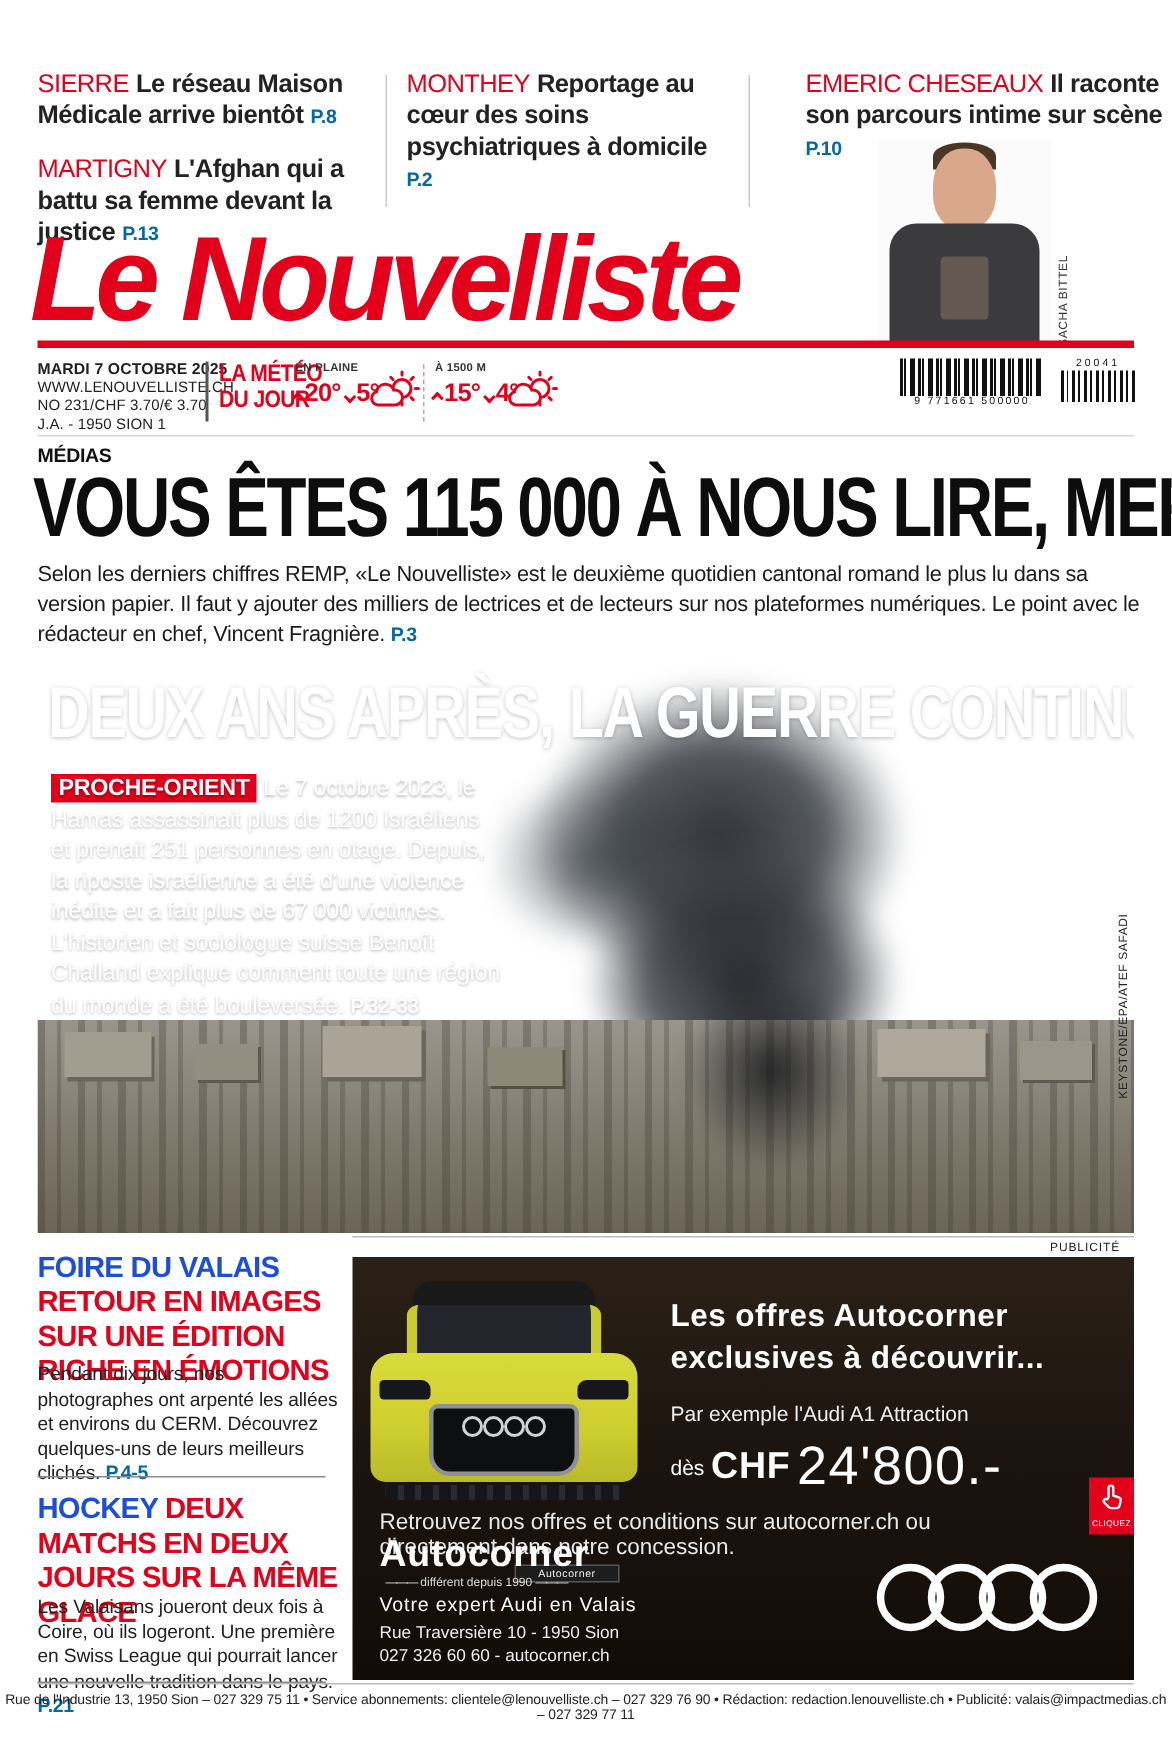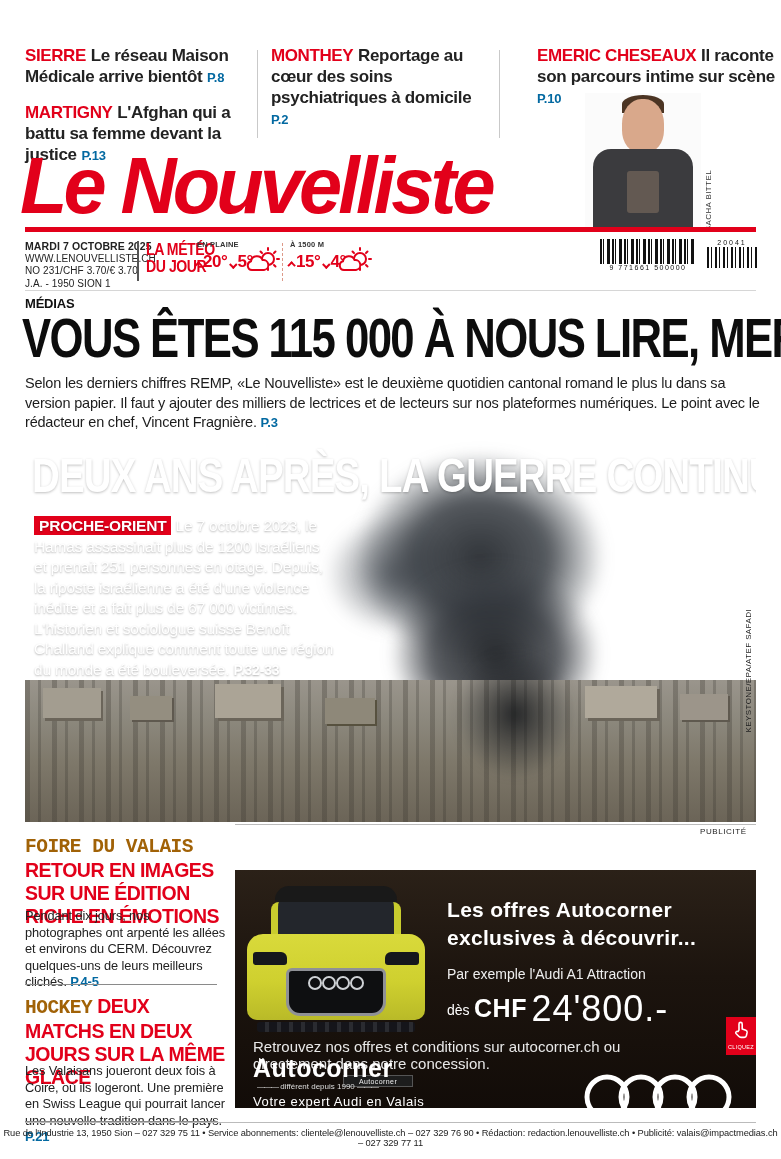--- a/index.html
+++ b/index.html
@@ -2,21 +2,21 @@
 <html><head>
 <meta charset="utf-8">
 <style>
   * { margin:0; padding:0; box-sizing:border-box; }
   html,body { width:781px; height:1159px; }
   body { position:relative; background:#fff; font-family:"Liberation Sans", sans-serif; color:#1d1d1b; overflow:hidden; }
 
   
   .teaser-col { position:absolute; top:45px; }
   .teaser { font-size:17px; line-height:21px; margin-bottom:14px; }
-  .teaser .k { color:#e2001a; font-weight:700; letter-spacing:-0.4px; }
+  .teaser .k { color:#e2001a; font-weight:400; letter-spacing:-0.4px; }
   .teaser .t { color:#222; font-weight:600; letter-spacing:-0.3px; }
   .pg { color:#0369a1; font-weight:800; font-size:13px; letter-spacing:-0.2px; }
   .vdiv { position:absolute; top:50px; width:1px; height:88px; background:#c9c9c9; }
 
   
   .portrait { position:absolute; left:585px; top:93px; width:116px; height:136px; background:#fbfbfb; overflow:hidden; }
   .portrait .head { position:absolute; left:37px; top:6px; width:42px; height:54px; background:#d9a88b; border-radius:46% 46% 42% 42%; }
   .portrait .hair { position:absolute; left:37px; top:2px; width:42px; height:18px; background:#4c3524; border-radius:50% 50% 0 0; }
   .portrait .shirt { position:absolute; left:8px; top:56px; width:100px; height:82px; background:#3b3b3e; border-radius:18px 18px 0 0; }
   .portrait .print { position:absolute; left:42px; top:78px; width:32px; height:42px; background:#6e6257; border-radius:3px; opacity:.8; }
@@ -70,28 +70,28 @@
   .bld { position:absolute; }
   .hero-kicker { position:absolute; left:9px; top:7px; color:#fff; font-weight:800; font-size:15px; letter-spacing:-0.2px; }
   .hero-head { position:absolute; left:7px; top:24px; color:#fff; font-weight:800; font-size:48px; letter-spacing:-1px; white-space:nowrap; transform:scaleX(0.8); transform-origin:left top; text-shadow:0 1px 3px rgba(0,0,0,.25); }
   .hero-para { position:absolute; left:9px; top:92px; width:302px; color:#fff; font-size:15.5px; line-height:20.5px; font-weight:500; letter-spacing:-0.2px; text-shadow:0 1px 2px rgba(0,0,0,.3); }
   .hero-para .tag { background:#e2001a; font-weight:800; padding:1px 5px; }
   .hero-para .pg { color:#fff; font-size:14px; }
   .hero-credit { right:-26px; bottom:95px; color:#222; }
 
   
   .sec-head { position:absolute; left:25px; width:200px; font-size:19.5px; line-height:23px; font-weight:800; letter-spacing:-0.5px; color:#e2001a; }
-  .sec-head .k { color:#a16207;font-family:Liberation Mono, monospace; }
+  .sec-head .k { color:#1d4ed8; }
   .sec-body { position:absolute; left:25px; width:202px; font-size:12.8px; line-height:16.5px; color:#222; letter-spacing:-0.1px; }
   .col-rule { position:absolute; left:25px; width:192px; height:1px; background:#8a8a8a; }
 
   
   .pub-label { position:absolute; left:700px; top:827px; font-size:8px; letter-spacing:0.6px; color:#222; }
   .pub-rule { position:absolute; left:235px; top:824px; width:521px; height:1px; background:#bbb; }
-  .ad { position:absolute; left:235px; top:838px; width:521px; height:238px; background:linear-gradient(180deg,#2b2118 0%,#1c140e 45%,#120c08 100%); overflow:hidden;margin-top:32px; }
+  .ad { position:absolute; left:235px; top:838px; width:521px; height:282px; background:linear-gradient(180deg,#2b2118 0%,#1c140e 45%,#120c08 100%); overflow:hidden; }
   .ad-headline { position:absolute; left:212px; top:26px; color:#fff; font-weight:bold; font-size:21px; line-height:28px; letter-spacing:0.3px; }
   .ad-example { position:absolute; left:212px; top:96px; color:#eee; font-size:14px; }
   .ad-price { position:absolute; left:212px; top:118px; color:#fff; white-space:nowrap; }
   .ad-price .p1 { font-size:14px; vertical-align:6px; }
   .ad-price .p2 { font-size:25px; font-weight:bold; vertical-align:4px; letter-spacing:0.5px; }
   .ad-price .p3 { font-size:36px; font-weight:normal; letter-spacing:1px; }
   .ad-cond { position:absolute; left:18px; top:168px; width:370px; font-size:15px; color:#e8e8e8; }
   .ad-brand { position:absolute; left:18px; top:184px; color:#fff; font-weight:bold; font-size:25px; letter-spacing:0.5px; }
   .ad-brand-sub { position:absolute; left:22px; top:212px; color:#ddd; font-size:8px; }
   .ad-brand-sub .dash { letter-spacing:-1px; }

